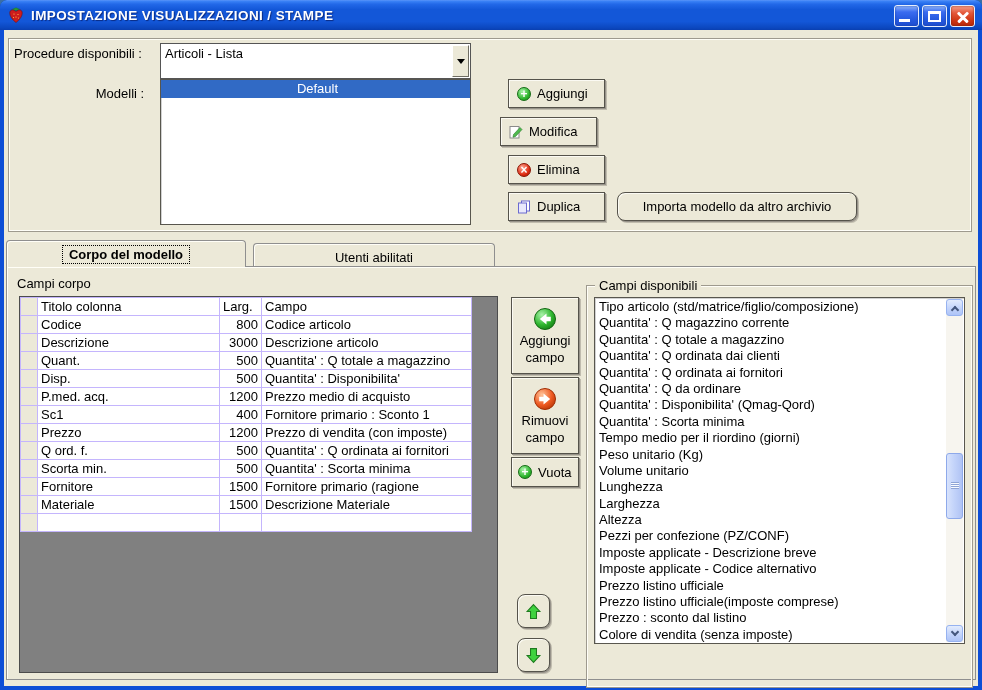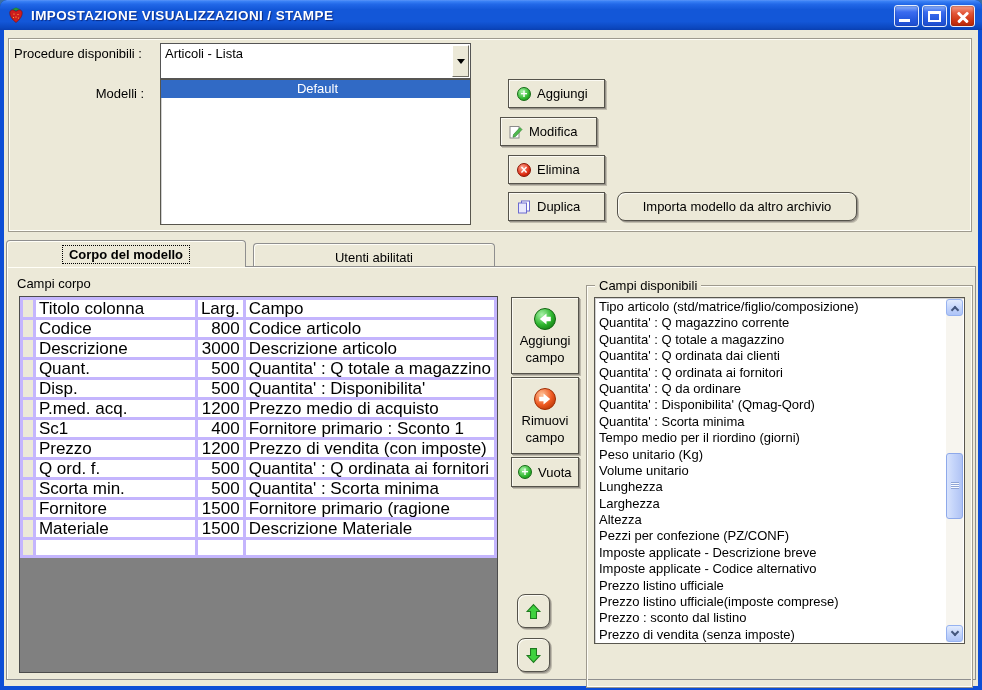--- a/index.html
+++ b/index.html
@@ -44,21 +44,21 @@
   .icon-red{background:radial-gradient(circle at 35% 30%,#ffa894,#de2c12 62%,#9c1200);border:1px solid #8a1200;}
   .tab{position:absolute;background:#ece9d8;border:1px solid #8f8f8f;border-bottom:none;border-radius:4px 4px 0 0;
     display:flex;align-items:center;justify-content:center;box-shadow:inset 1px 1px 0 #fffef7;}
   .tab.active{left:2px;top:210px;width:240px;height:27px;z-index:3;font-weight:bold;}
   .tab.inactive{left:242px;top:213px;width:242px;height:27px;z-index:1;margin-left:7px;}
   .tab .focus-rect{border:1px dotted #000;padding:1px 6px;}
   .tab-panel{position:absolute;left:2px;top:236px;width:970px;height:414px;background:#ece9d8;
     border:1px solid #8f8f8f;box-shadow:inset 1px 1px 0 #fffef7;z-index:2;}
   .grid{position:absolute;left:12px;top:29px;width:479px;height:377px;background:#808080;border:1px solid #4c4c4c;overflow:hidden;}
   table.fields{border-collapse:collapse;table-layout:fixed;}
-  table.fields td,table.fields th{border:3px solid #c4b5fd;height:18px;line-height:17px;font-size:17px;font-weight:normal;
+  table.fields td,table.fields th{border:1px solid #c4b5fd;height:18px;line-height:17px;font-size:13px;font-weight:normal;
     text-align:left;padding:0 3px;background:#fff;overflow:hidden;white-space:nowrap;}
   table.fields td.sel{background:#ece9d8;width:16px;padding:0;}
   table.fields td.num{text-align:right;}
   .mid-btn-icon{flex:0 0 auto;}
   .gb2{position:absolute;left:579px;top:18px;width:387px;height:403px;}
   .gb2-label{position:absolute;left:8px;top:-8px;background:#ece9d8;padding:0 4px;line-height:15px;}
   .listbox2{position:absolute;left:7px;top:11px;width:371px;height:347px;overflow:hidden;}
   .lb2-content{position:absolute;left:0;top:1px;right:19px;}
   .lb2-item{height:16.4px;line-height:16.4px;padding-left:4px;white-space:nowrap;font-size:13px;}
   .scrollbar{position:absolute;top:1px;right:1px;bottom:1px;width:17px;background:#f7f5ef;}
@@ -319,21 +319,21 @@
               <div class="lb2-item">Volume unitario</div>
               <div class="lb2-item">Lunghezza</div>
               <div class="lb2-item">Larghezza</div>
               <div class="lb2-item">Altezza</div>
               <div class="lb2-item">Pezzi per confezione (PZ/CONF)</div>
               <div class="lb2-item">Imposte applicate - Descrizione breve</div>
               <div class="lb2-item">Imposte applicate - Codice alternativo</div>
               <div class="lb2-item">Prezzo listino ufficiale</div>
               <div class="lb2-item">Prezzo listino ufficiale(imposte comprese)</div>
               <div class="lb2-item">Prezzo : sconto dal listino</div>
-              <div class="lb2-item">Prezzo di vendita (senza imposte)</div>
+              <div class="lb2-item">Colore di vendita (senza imposte)</div>
             </div>
           <div class="scrollbar">
             <div class="sb-btn sb-up">
                 <span class="chev up"></span>
               </div>
             <div class="sb-thumb">
                 <span class="thumb-grip"></span>
               </div>
             <div class="sb-btn sb-down">
                 <span class="chev down"></span>

